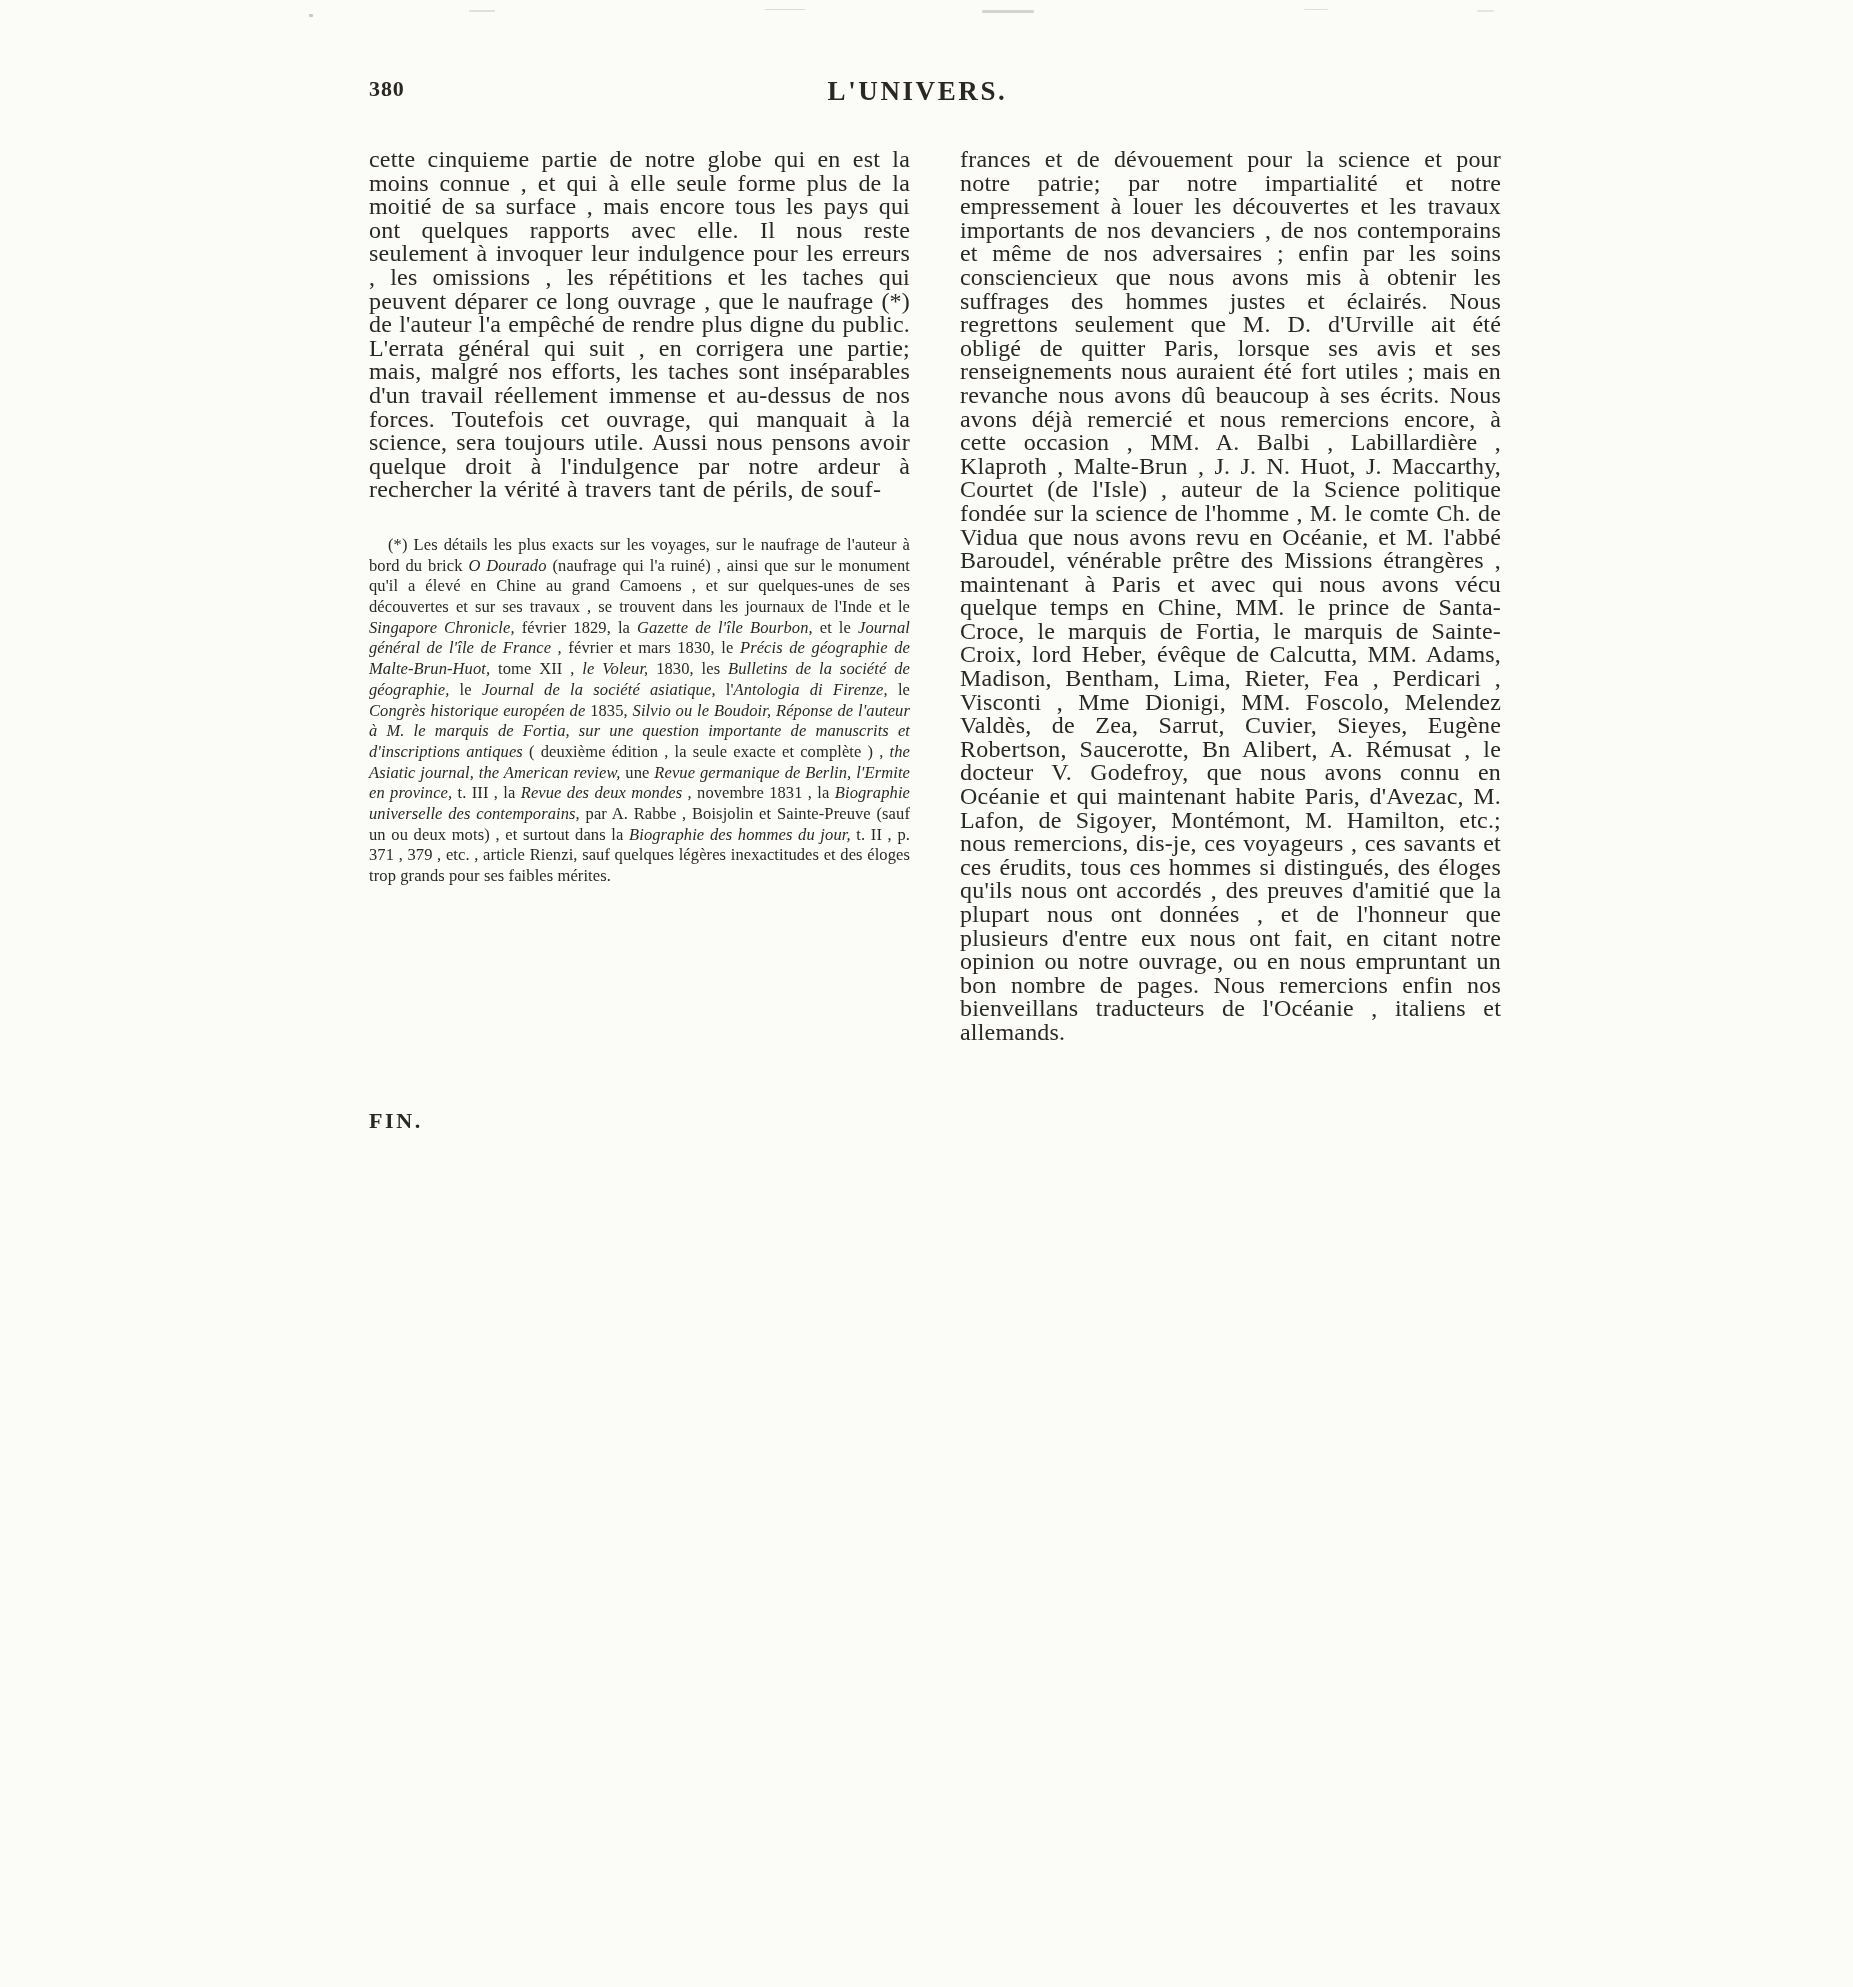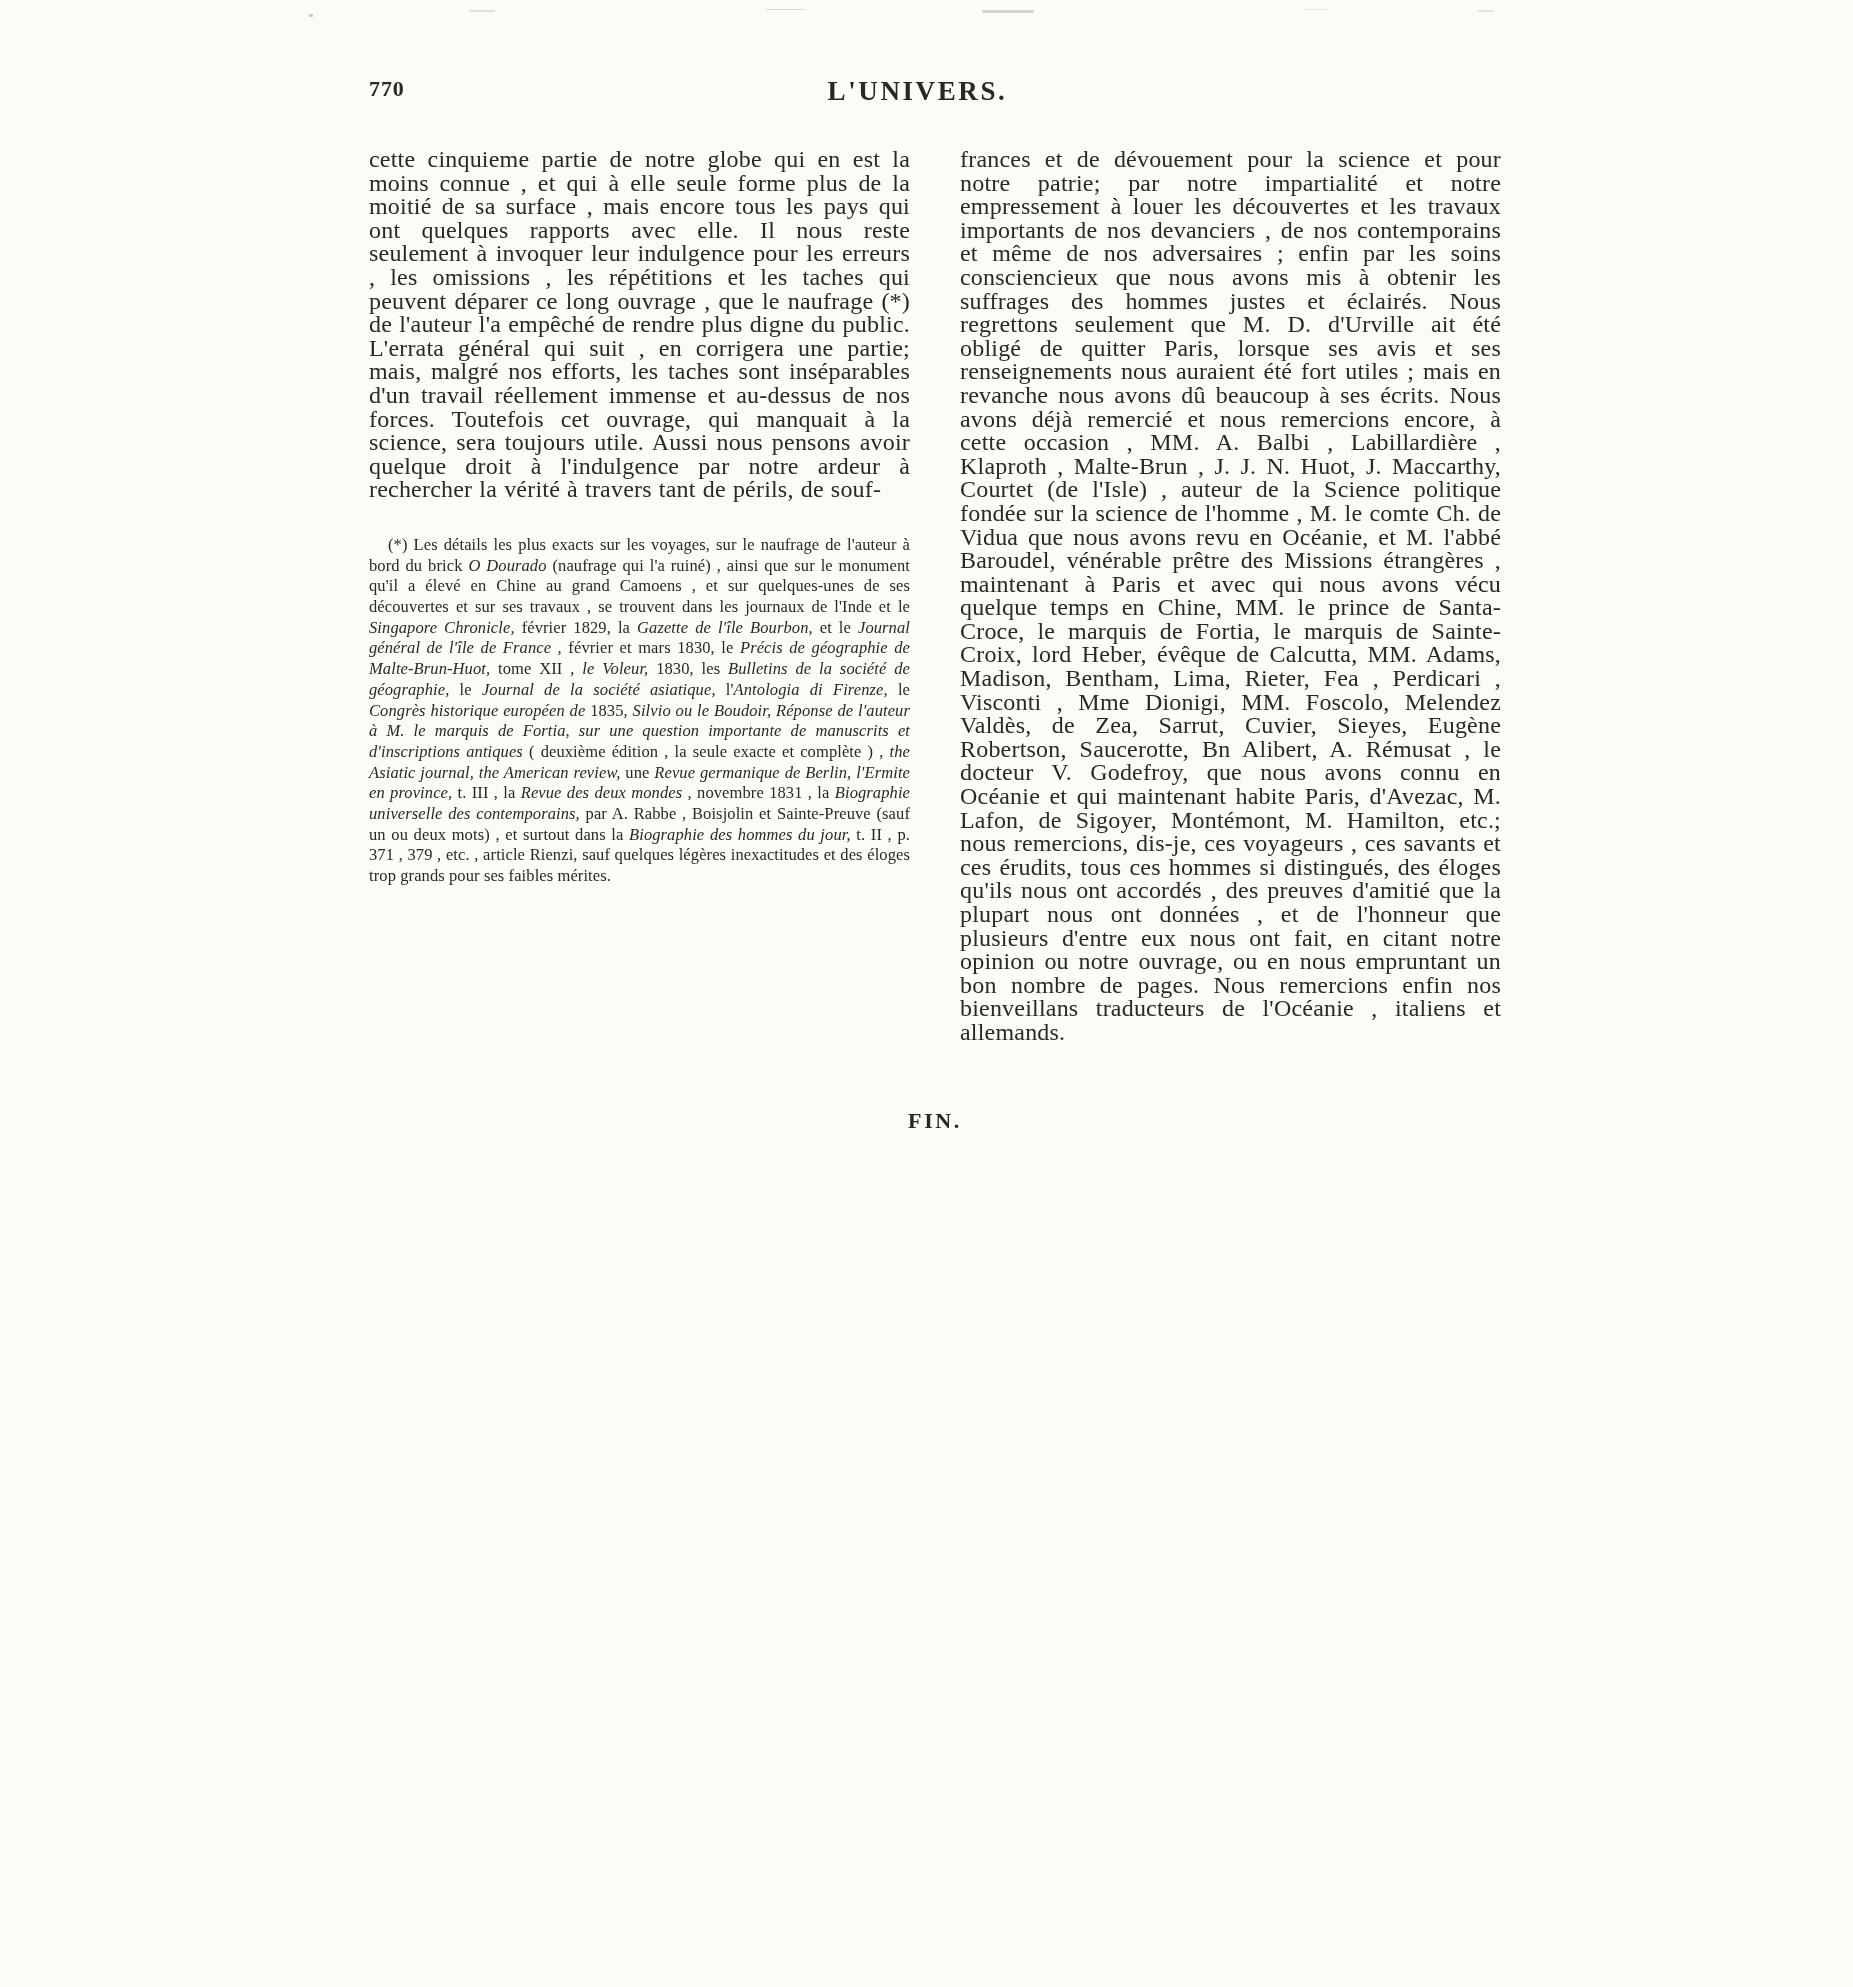--- a/index.html
+++ b/index.html
@@ -63,21 +63,20 @@
   .footnote {
     margin-top: 33px;
     font-size: 16.5px;
     line-height: 20.7px;
     text-align: justify;
     text-indent: 19px;
     letter-spacing: 0.1px;
   }
   .fin {
     margin-top: 63px;
-    text-align: center;
     font-size: 22px;
     font-weight: bold;
     letter-spacing: 2.6px;
   }
   
   .artifact {
     position: absolute;
     background: #8a8a84;
     opacity: 0.45;
     border-radius: 0.9px;
@@ -97,21 +96,21 @@
   <span class="artifact a1"></span>
   <span class="artifact a2"></span>
   <span class="artifact a3"></span>
   <span class="artifact a4"></span>
   <span class="artifact a5"></span>
   <span class="artifact a6"></span>
 
   <div class="content">
 
     <div class="page-header">
-      <span class="page-number">770</span>
+      <span class="page-number">380</span>
       <span class="running-title">L'UNIVERS.</span>
     </div>
 
     <div class="columns">
 
       <div class="column">
         <p class="body-text">cette cinquieme partie de notre globe qui en est la moins connue , et qui à elle seule forme plus de la moitié de sa surface , mais encore tous les pays qui ont quelques rapports avec elle. Il nous reste seulement à invoquer leur indulgence pour les erreurs , les omissions , les répétitions et les taches qui peuvent déparer ce long ouvrage , que le naufrage (*) de l'auteur l'a empêché de rendre plus digne du public. L'errata général qui suit , en corrigera une partie; mais, malgré nos efforts, les taches sont inséparables d'un travail réellement immense et au-dessus de nos forces. Toutefois cet ouvrage, qui manquait à la science, sera toujours utile. Aussi nous pensons avoir quelque droit à l'indulgence par notre ardeur à rechercher la vérité à travers tant de périls, de souf-</p>
         <p class="footnote"><span>(*) Les détails les plus exacts sur les voyages, sur le naufrage de l'auteur à bord du brick </span><span style="font-style: italic;">O Dourado</span><span> (naufrage qui l'a ruiné) , ainsi que sur le monument qu'il a élevé en Chine au grand Camoens , et sur quelques-unes de ses découvertes et sur ses travaux , se trouvent dans les journaux de l'Inde et le </span><span style="font-style: italic;">Singapore Chronicle,</span><span> février 1829, la </span><span style="font-style: italic;">Gazette de l'île Bourbon,</span><span> et le </span><span style="font-style: italic;">Journal général de l'île de France ,</span><span> février et mars 1830, le </span><span style="font-style: italic;">Précis de géographie de Malte-Brun-Huot,</span><span> tome XII , </span><span style="font-style: italic;">le Voleur,</span><span> 1830, les </span><span style="font-style: italic;">Bulletins de la société de géographie,</span><span> le </span><span style="font-style: italic;">Journal de la société asiatique,</span><span> l'</span><span style="font-style: italic;">Antologia di Firenze,</span><span> le </span><span style="font-style: italic;">Congrès historique européen de</span><span> 1835, </span><span style="font-style: italic;">Silvio ou le Boudoir, Réponse de l'auteur à M. le marquis de Fortia, sur une question importante de manuscrits et d'inscriptions antiques</span><span> ( deuxième édition , la seule exacte et complète ) , </span><span style="font-style: italic;">the Asiatic journal, the American review,</span><span> une </span><span style="font-style: italic;">Revue germanique de Berlin, l'Ermite en province,</span><span> t. III , la </span><span style="font-style: italic;">Revue des deux mondes ,</span><span> novembre 1831 , la </span><span style="font-style: italic;">Biographie universelle des contemporains,</span><span> par A. Rabbe , Boisjolin et Sainte-Preuve (sauf un ou deux mots) , et surtout dans la </span><span style="font-style: italic;">Biographie des hommes du jour,</span><span> t. II , p. 371 , 379 , etc. , article Rienzi, sauf quelques légères inexactitudes et des éloges trop grands pour ses faibles mérites.</span></p>
       </div>
 

